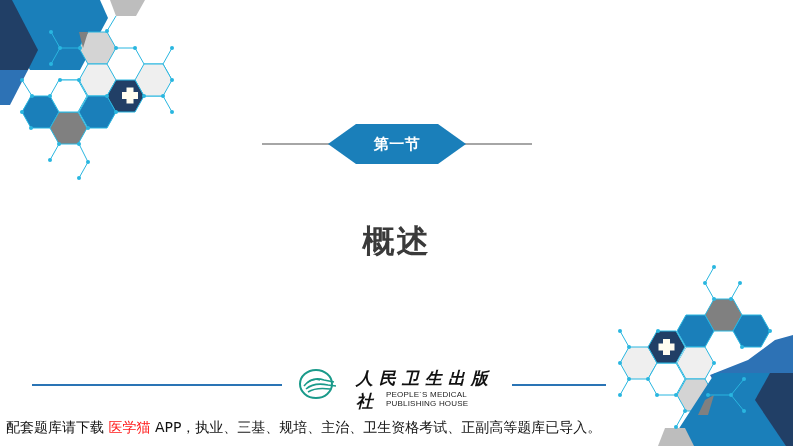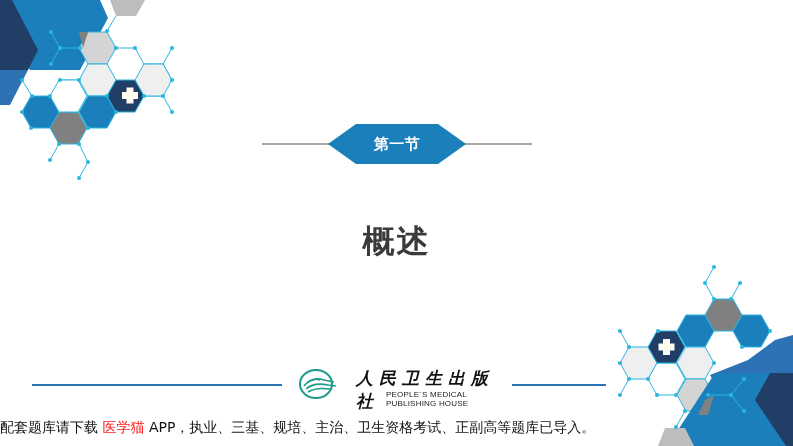--- a/index.html
+++ b/index.html
@@ -26,21 +26,21 @@
     .logo { position: absolute; left: 296px; top: 366px; width: 220px; height: 38px; }
     .logo-cn {
       position: absolute; left: 60px; top: 1px; font-size: 17px; font-weight: bold;
       font-family: "DejaVu Serif", serif; color: #111; letter-spacing: 6px; font-style: italic;
     }
     .logo-en {
       position: absolute; left: 46px; top: 24px; font-size: 8px; color: #222;
       font-family: "Liberation Sans", sans-serif; letter-spacing: 0.2px; padding-left: 44px;
     }
     .notice {
-      position: absolute; left: 0; top: 419px; font-size: 14px; color: #111;
+      position: absolute; left: 6px; top: 419px; font-size: 14px; color: #111;
       font-family: "DejaVu Sans", sans-serif; white-space: nowrap;
     }
     .notice .app { color: #ff1a1a; }
   </style>
 </head>
 <body>
 
 <svg class="deco" style="left:0;top:0" width="200" height="190" viewBox="0 0 200 190">
 
   <polygon points="10,0 100,0 108,18 80,70 30,70 0,20" fill="#1a7fba"></polygon>

